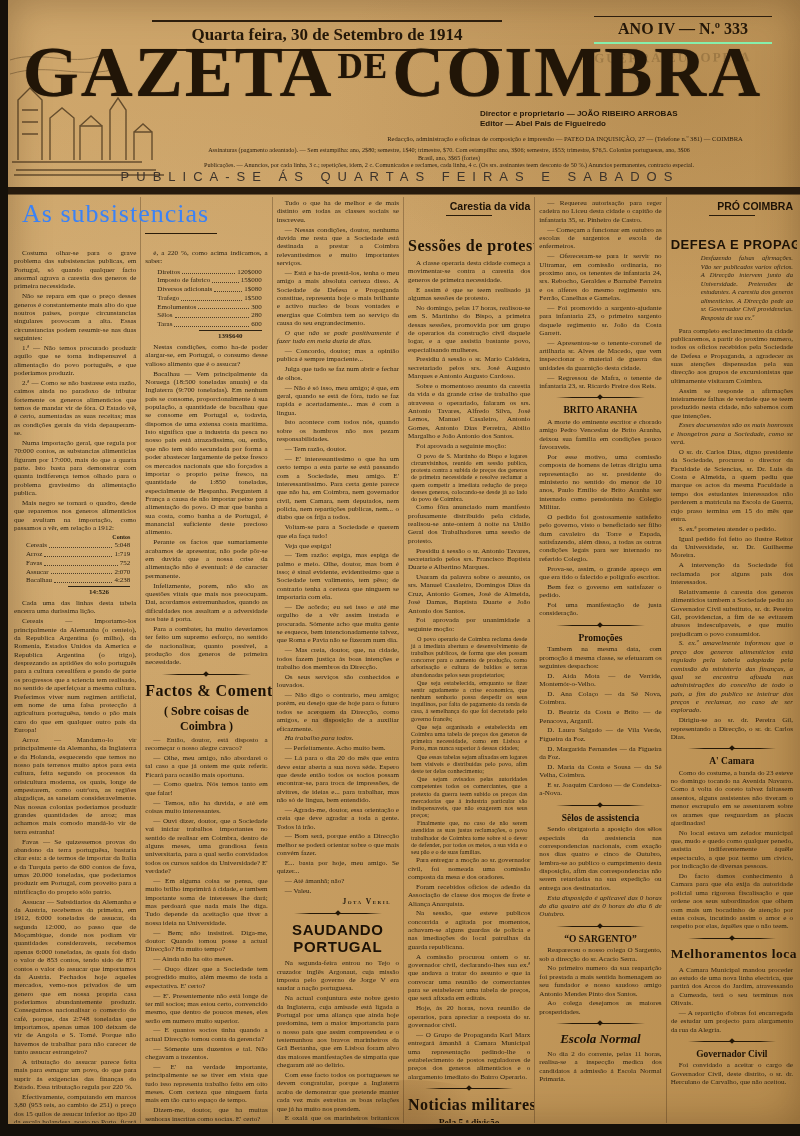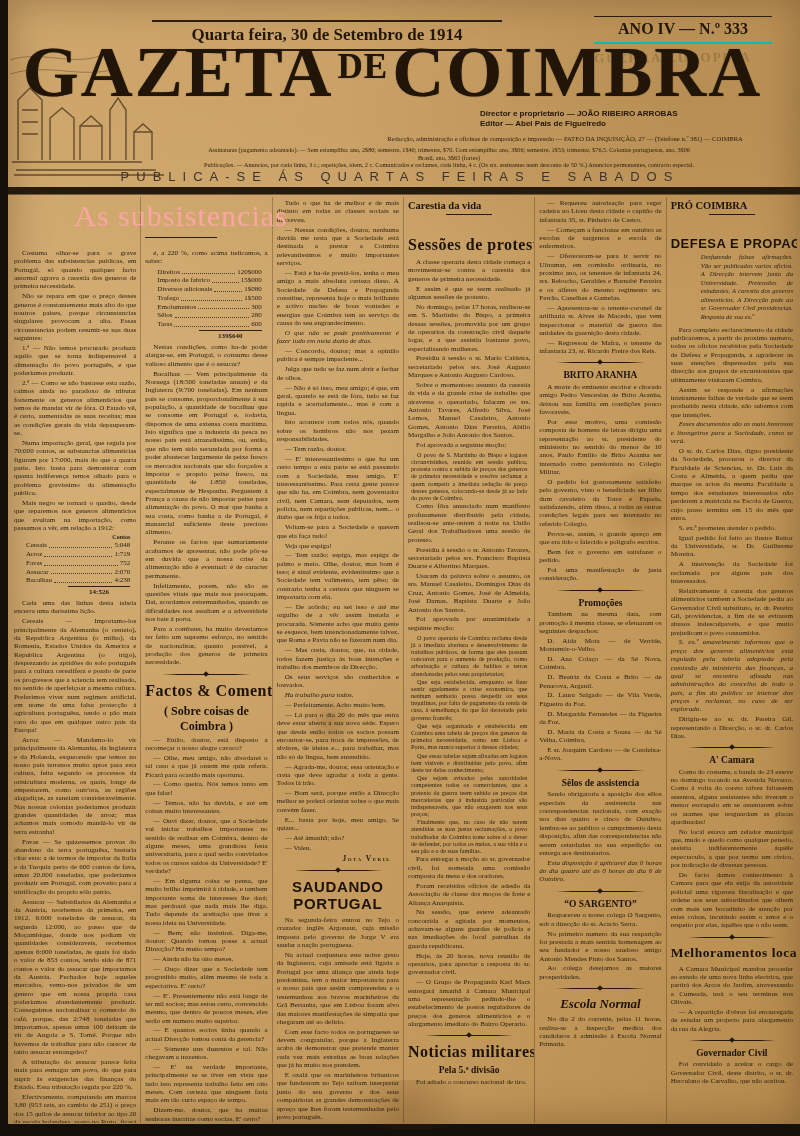--- a/index.html
+++ b/index.html
@@ -26,21 +26,21 @@
 
   
   .dateline{
     position:absolute;left:152px;top:20px;width:350px;text-align:center;
     font-size:17px;font-weight:bold;color:#241708;
     border-top:2px solid #2d1e0d;border-bottom:2px solid #2d1e0d;padding:3px 0 4px;
   }
   .issue{
     position:absolute;right:28px;top:16px;width:178px;text-align:center;
     font-size:16px;font-weight:bold;color:#241708;
-    border-top:1px solid #2d1e0d;border-bottom:2px solid #14b8a6;padding:3px 0 4px;
+    border-top:1px solid #2d1e0d;border-bottom:2px solid #86efac;padding:3px 0 4px;
   }
   .ghost{
     position:absolute;left:555px;top:50px;width:220px;text-align:center;
     font-size:13px;font-weight:bold;letter-spacing:2px;color:rgba(60,40,15,.22);
     transform:rotate(-.5deg);
   }
   .masthead{
     position:absolute;left:0;top:36px;width:785px;text-align:center;white-space:nowrap;
     color:#211507;text-shadow:0 0 1px rgba(30,18,5,.6);
   }
@@ -71,34 +71,34 @@
 
   
   .cols{
     position:absolute;left:10px;right:3px;top:197px;bottom:13px;
     display:flex;color:#2c2213;
   }
   .col{flex:1 1 0;padding:2px 4px 0;border-right:1px solid rgba(45,28,10,.3);overflow:hidden;}
   .col:last-child{border-right:none;}
   .col.offset{padding-top:52px;}
   .headline-xl{
-    position:absolute;left:12px;top:2px;width:318px;text-align:center;
-    font-size:30px;letter-spacing:1px;color:#fca5a5;font-weight:normal;
+    position:absolute;left:12px;top:2px;width:318px;text-align:left;
+    font-size:26px;letter-spacing:1px;color:#3b82f6;font-weight:normal;
   }
   .headline-xl::after{content:"";display:block;width:72px;height:1px;background:#2a1c0a;margin:4px auto 0;}
 
   .para{font-size:7.1px;line-height:1.18;text-align:justify;text-indent:8px;margin:0 0 1.5px;}
   .italic{font-style:italic;}
   .small-print{font-size:6.2px;line-height:1.16;text-align:justify;text-indent:6px;margin:1px 0;padding:0 3px;}
   .lead{font-size:6.6px;font-style:italic;line-height:1.3;margin:2px 0 4px 30px;text-align:justify;}
   .h1{font-size:16px;font-weight:bold;text-align:center;margin:2px 0 4px;color:#1d1206;letter-spacing:.5px;white-space:nowrap;}
   .h1b{font-size:13.5px;}
   .h1c{font-family:"Liberation Sans",sans-serif;font-size:13px;font-weight:bold;letter-spacing:.5px;text-align:center;margin:1px 0 2px;color:#1d1206;white-space:nowrap;}
   .h1d{font-family:"Liberation Sans",sans-serif;font-size:15px;font-weight:bold;letter-spacing:.6px;text-align:center;margin:3px 0 4px;color:#1d1206;}
-  .kicker{font-family:Liberation Serif, serif;font-size:10.5px;font-weight:bold;text-align:left;margin:1px 0 21px;color:#1d1206;}
+  .kicker{font-family:Liberation Sans, sans-serif;font-size:10.5px;font-weight:bold;text-align:right;margin:1px 0 21px;color:#1d1206;}
   .kicker::after{content:"";display:block;width:46px;height:1px;background:#2a1c0a;margin:3px auto 0;}
   .h2{font-size:9.5px;font-weight:bold;text-align:center;margin:2px 0 2.5px;color:#1d1206;}
   .h3{font-size:12px;font-weight:bold;text-align:center;margin:0 0 2px;color:#1d1206;}
   .scripth{font-size:13px;font-weight:bold;font-style:italic;text-align:center;margin:2px 0 3px;color:#1d1206;}
   .sig{font-size:7.5px;font-weight:bold;text-align:right;letter-spacing:1.5px;margin:2px 8px 2px 0;font-variant:small-caps;}
   .orn{height:7px;margin:4px auto 4px;width:72%;position:relative;}
   .orn::before{content:"";position:absolute;left:0;right:0;top:3px;height:1px;
     background:linear-gradient(90deg,transparent,#241808 18%,#241808 82%,transparent);}
   .orn::after{content:"";position:absolute;left:50%;top:1px;width:4px;height:4px;background:#241808;transform:translateX(-50%) rotate(45deg);}
 
@@ -281,20 +281,21 @@
       <p class="para">— Não é só isso, meu amigo; é que, em geral, quando se está de fóra, tudo se faz rapida e acertadamente... mas é com a lingua.</p>
       <p class="para">Isto acontece com todos nós, quando sobre os hombros não nos pezam responsabilidades.</p>
       <p class="para">— Tem razão, doutor.</p>
       <p class="para">— E' interessantissimo o que ha um certo tempo a esta parte se está passando com a Sociedade, meu amigo. E' interessantissimo. Para certa gente parece que não ha, em Coimbra, nem governador civil, nem Camara, nem deputados, nem policia, nem repartições publicas, nem... o diabo que os frija a todos.</p>
       <p class="para">Voltam-se para a Sociedade e querem que ela faça tudo!</p>
       <p class="para">Veja que espiga!</p>
       <p class="para">— Tem razão: espiga, mas espiga de palmo e meio. Olhe, doutor, mas bom é isso; é sinal evidente, evidentissimo que a Sociedade tem valimento, tem pêso; de contrario tenha a certeza que ninguem se importaria com ela.</p>
       <p class="para">— De acôrdo; eu sei isso e até me orgulho de a vêr assim instada e procurada. Sómente acho que muita gente se esquece, bem intencionadamente talvez, que Roma e Pavia não se fizeram num dia.</p>
       <p class="para">— Mas creia, doutor, que, na cidade, todos fazem justiça ás boas intenções e trabalho dos membros da Direcção.</p>
       <p class="para">Os seus serviços são conhecidos e louvados.</p>
+      <p class="para">— Não digo o contrario, meu amigo; porém, eu desejo que de hoje para o futuro todos se acerquem da Direcção, como amigos, e na disposição de a auxiliar eficazmente.</p>
       <p class="para italic">Ha trabalho para todos.</p>
       <p class="para">— Perfeitamente. Acho muito bem.</p>
       <p class="para">— Lá para o dia 20 do mês que entra deve estar aberta a sua nova séde. Espero que desde então todos os socios possam encontrar-se, para troca de impressões, de alvitres, de ideias e... para trabalhar, mas não só de lingua, bem entendido.</p>
       <p class="para">— Agrada-me, doutor, essa orientação e creia que deve agradar a toda a gente. Todos lá irão.</p>
       <p class="para">— Bom será, porque então a Direcção melhor se poderá orientar sobre o que mais convém fazer.</p>
       <p class="para">E... basta por hoje, meu amigo. Se quizer...</p>
       <p class="para">— Até ámanhã; não?</p>
       <p class="para">— Valeu.</p>
       <div class="sig">Jota Veril</div>
       <div class="orn"></div>
@@ -319,32 +320,34 @@
       <p class="para">Usaram da palavra sobre o assunto, os srs. Manuel Casaleiro, Domingos Dias da Cruz, Antonio Gomes, José de Almeida, José Damas, Baptista Duarte e João Antonio dos Santos.</p>
       <p class="para">Foi aprovada por unanimidade a seguinte moção:</p>
       <p class="small-print">O povo operario de Coimbra reclama desde já a imediata abertura e desenvolvimento de trabalhos publicos, de forma que eles possam concorrer para o aumento de produção, como arborisação e cultura de baldios e terras abandonadas pelos seus proprietarios;</p>
       <p class="small-print">Que seja estabelecida, emquanto se fizer sentir agudamente a crise economica, que nenhum senhorio possa despedir os seus inquilinos, por falta de pagamento da renda de casa, á semelhança do que foi decretado pelo governo francês;</p>
       <p class="small-print">Que seja organisada e estabelecida em Coimbra uma tabela de preços dos generos de primeira necessidade, como em Lisboa e Porto, mas nunca superior á dessas cidades;</p>
       <p class="small-print">Que essas tabelas sejam afixadas em logares bem visiveis e distribuidas pelo povo, afim deste ter delas conhecimento;</p>
       <p class="small-print">Que sejam avisados pelas autoridades competentes todos os comerciantes, que a pretexto da guerra teem subido os preços das mercadorias que á industria particular são indispensaveis, que não exagerem nos seus preços;</p>
       <p class="small-print">Finalmente que, no caso de não serem atendidas as suas justas reclamações, o povo trabalhador de Coimbra tome sobre si o dever de defender, por todos os meios, a sua vida e o seu pão e o de suas familias.</p>
       <p class="para">Para entregar a moção ao sr. governador civil, foi nomeada uma comissão composta da mesa e dos oradores.</p>
       <p class="para">Foram recebidos oficios de adesão da Associação de classe dos moços de frete e Aliança Anarquista.</p>
-      <p class="para">Na sessão, que esteve adeantado concorrida e agitada por momentos, achavam-se alguns guardas de policia e nas imediações do local patrulhas da guarda republicana.</p>
+      <p class="para">Na sessão, que esteve publicos concorrida e agitada por momentos, achavam-se alguns guardas de policia e nas imediações do local patrulhas da guarda republicana.</p>
+      <p class="para">A comissão procurou ontem o sr. governador civil, declarando-lhes sua ex.ª que andava a tratar do assunto e que ia convocar uma reunião de comerciantes para se estabelecer uma tabela de preços, que será afixada em editais.</p>
       <p class="para">Hoje, ás 20 horas, nova reunião de operarios, para apreciar a resposta do sr. governador civil.</p>
       <p class="para">— O Grupo de Propaganda Karl Marx entregará ámanhã á Camara Municipal uma representação pedindo-lhe o estabelecimento de postos reguladores de preços dos generos alimenticios e o alargamento imediato do Bairro Operario.</p>
       <div class="orn"></div>
       <div class="h1">Noticias militares</div>
       <div class="h2">Pela 5.ª divisão</div>
       <p class="para">Foi adiado o concurso nacional de tiro.</p>
     </div>
   <div class="col">
       <p class="para">— Requereu autorisação para reger cadeira no Liceu desta cidade o capitão de infantaria 35, sr. Pinheiro de Castro.</p>
       <p class="para">— Começam a funcionar em outubro as escolas de sargentos e escola de enfermeiros.</p>
       <p class="para">— Ofereceram-se para ir servir no Ultramar, em comissão ordinaria, no proximo ano, os tenentes de infantaria 24, srs. Rebocho, Geraldes e Barnabé Ferreira e os alferes do mesmo regimento srs. Ferrão, Canelhas e Gamelas.</p>
+      <p class="para">— Foi promovido a sargento-ajudante para infantaria 23, o primeiro sargento daquele regimento sr. João da Costa Garrett.</p>
       <p class="para">— Apresentou-se o tenente-coronel de artilharia sr. Alves de Macedo, que vem inspeccionar o material de guerra das unidades da guarnição desta cidade.</p>
       <p class="para">— Regressou de Mafra, o tenente de infantaria 23, sr. Ricardo Freire dos Reis.</p>
       <div class="orn"></div>
       <div class="h2">BRITO ARANHA</div>
       <p class="para">A morte do eminente escritor e chorado amigo Pedro Venceslau de Brito Aranha, deixou sua familia em condições pouco favoraveis.</p>
       <p class="para">Por esse motivo, uma comissão composta de homens de letras dirigiu uma representação ao sr. presidente do ministerio no sentido do menor de 10 anos, Paulo Emilio de Brito Aranha ser internado como pensionista no Colegio Militar.</p>
       <p class="para">O pedido foi gostosamente satisfeito pelo governo, visto o beneficiado ser filho dum cavaleiro da Torre e Espada, satisfazendo, além disso, a todas as outras condições legais para ser internado no referido Colegio.</p>
       <p class="para">Prova-se, assim, o grande apreço em que era tido o falecido e poligrafo escritor.</p>
       <p class="para">Bem fez o governo em satisfazer o pedido.</p>
       <p class="para">Foi uma manifestação de justa consideração.</p>

